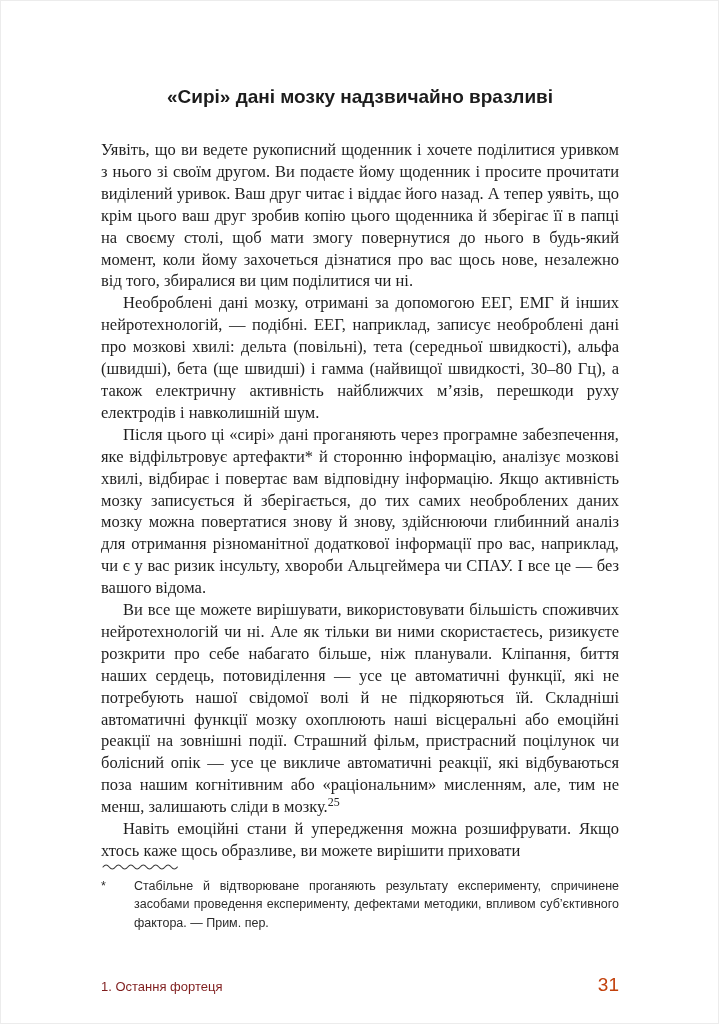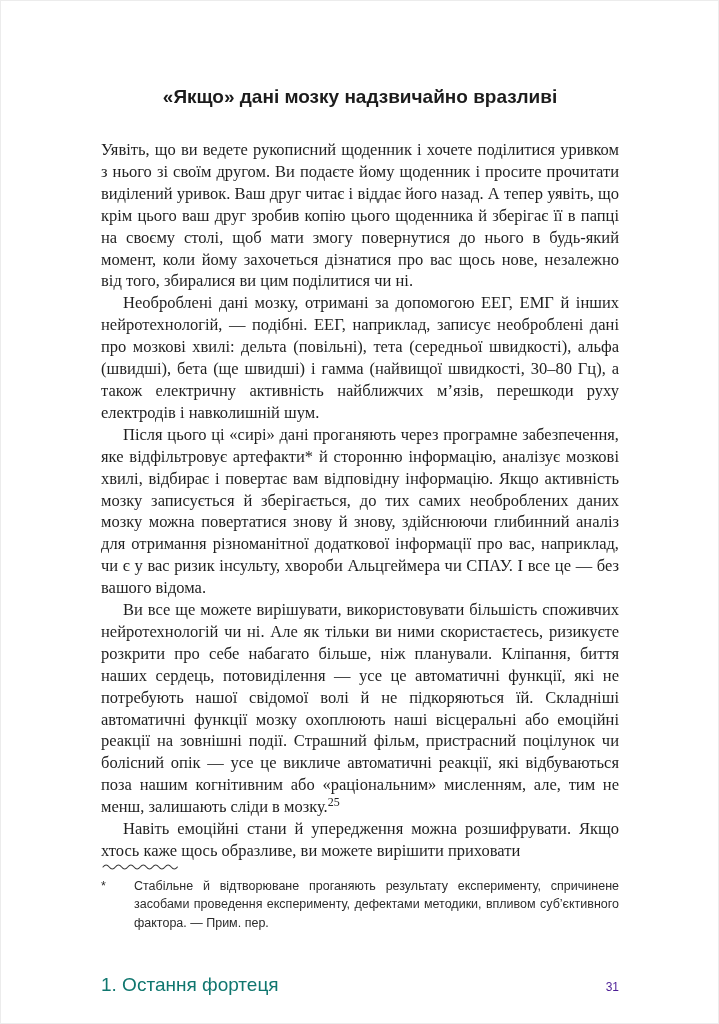--- a/index.html
+++ b/index.html
@@ -52,29 +52,29 @@
   }
   .fn-marker { flex: 0 0 33px; }
   .fn-text { flex: 1; }
   .page-footer {
     margin-top: 42px;
     display: flex;
     justify-content: space-between;
     align-items: baseline;
     font-family: "Liberation Sans", "DejaVu Sans", sans-serif;
   }
-  .running-title { font-size: 19px; color: #0f766e; }
-  .page-number { font-size: 12px; color: #4c1d95; }
+  .running-title { font-size: 13px; color: #7f1d1d; }
+  .page-number { font-size: 19px; color: #c2410c; }
 </style>
 </head>
 <body>
 
 <div class="page">
 
-  <h1 class="page-title">«Якщо» дані мозку надзвичайно вразливі</h1>
+  <h1 class="page-title">«Сирі» дані мозку надзвичайно вразливі</h1>
 
   <div class="body-text">
     <p class="para first">Уявіть, що ви ведете рукописний щоденник і хочете поділитися уривком з нього зі своїм другом. Ви подаєте йому щоденник і просите прочитати виділений уривок. Ваш друг читає і віддає його назад. А тепер уявіть, що крім цього ваш друг зробив копію цього щоденника й зберігає її в папці на своєму столі, щоб мати змогу повернутися до нього в будь-який момент, коли йому захочеться дізнатися про вас щось нове, незалежно від того, збиралися ви цим поділитися чи ні.</p>
     <p class="para">Необроблені дані мозку, отримані за допомогою ЕЕГ, ЕМГ й інших нейротехнологій, — подібні. ЕЕГ, наприклад, записує необроблені дані про мозкові хвилі: дельта (повільні), тета (середньої швидкості), альфа (швидші), бета (ще швидші) і гамма (найвищої швидкості, 30–80 Гц), а також електричну активність найближчих м’язів, перешкоди руху електродів і навколишній шум.</p>
     <p class="para">Після цього ці «сирі» дані проганяють через програмне забезпечення, яке відфільтровує артефакти* й сторонню інформацію, аналізує мозкові хвилі, відбирає і повертає вам відповідну інформацію. Якщо активність мозку записується й зберігається, до тих самих необроблених даних мозку можна повертатися знову й знову, здійснюючи глибинний аналіз для отримання різноманітної додаткової інформації про вас, наприклад, чи є у вас ризик інсульту, хвороби Альцгеймера чи СПАУ. І все це — без вашого відома.</p>
     <p class="para"><span>Ви все ще можете вирішувати, використовувати більшість споживчих нейротехнологій чи ні. Але як тільки ви ними скористаєтесь, ризикуєте розкрити про себе набагато більше, ніж планували. Кліпання, биття наших сердець, потовиділення — усе це автоматичні функції, які не потребують нашої свідомої волі й не підкоряються їй. Складніші автоматичні функції мозку охоплюють наші вісцеральні або емоційні реакції на зовнішні події. Страшний фільм, пристрасний поцілунок чи болісний опік — усе це викличе автоматичні реакції, які відбуваються поза нашим когнітивним або «раціональним» мисленням, але, тим не менш, залишають сліди в мозку.</span><sup class="note-ref">25</sup></p>
     <p class="para">Навіть емоційні стани й упередження можна розшифрувати. Якщо хтось каже щось образливе, ви можете вирішити приховати</p>
   </div>
 
   <div class="footnote-block">

